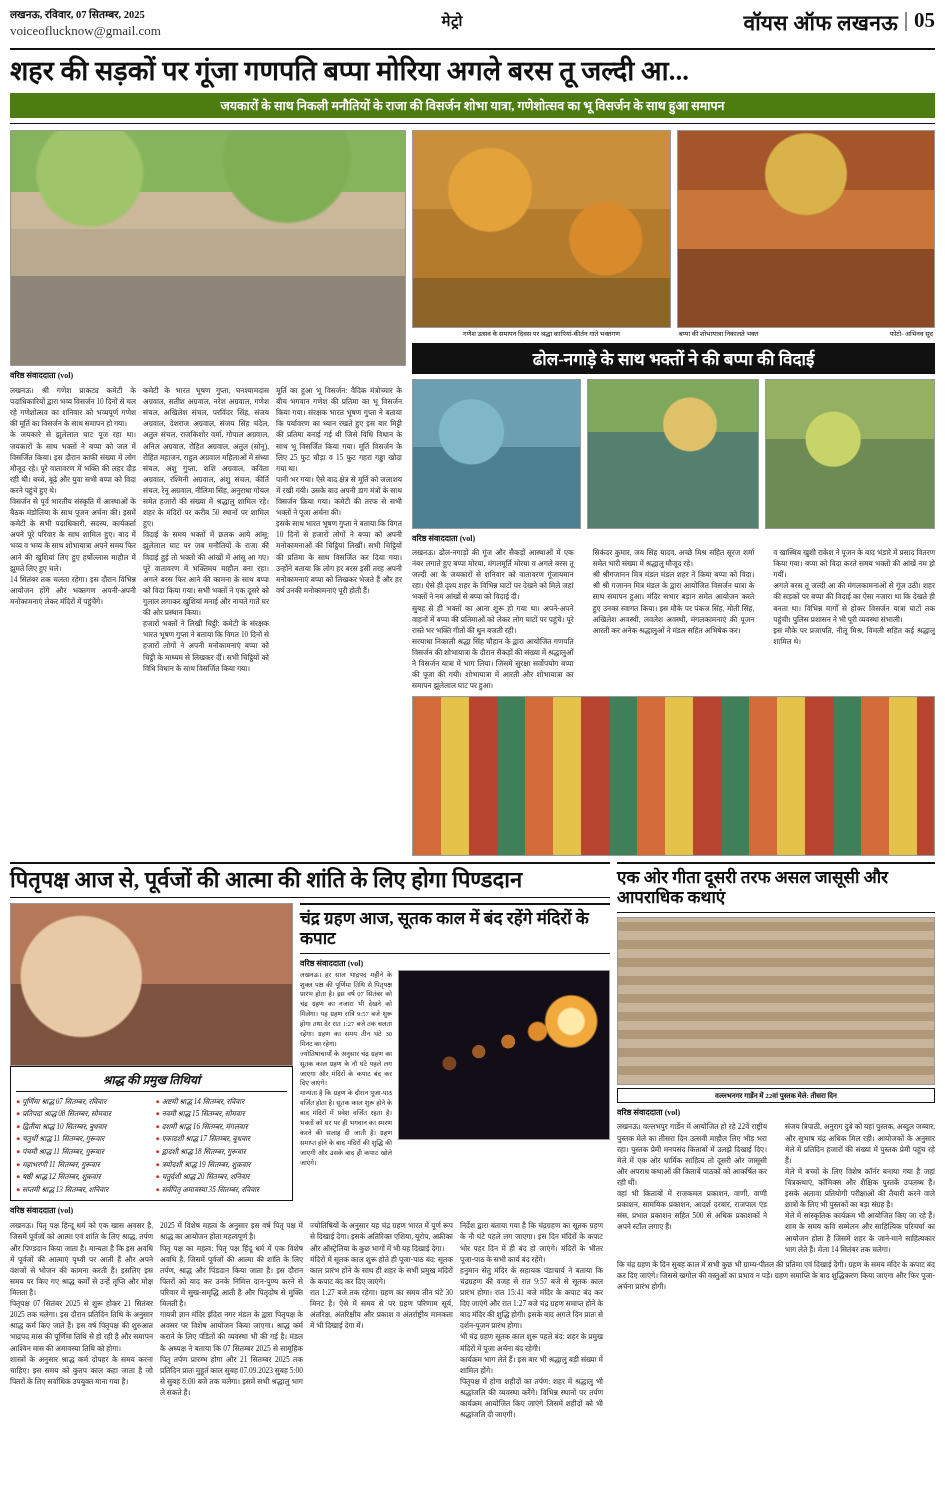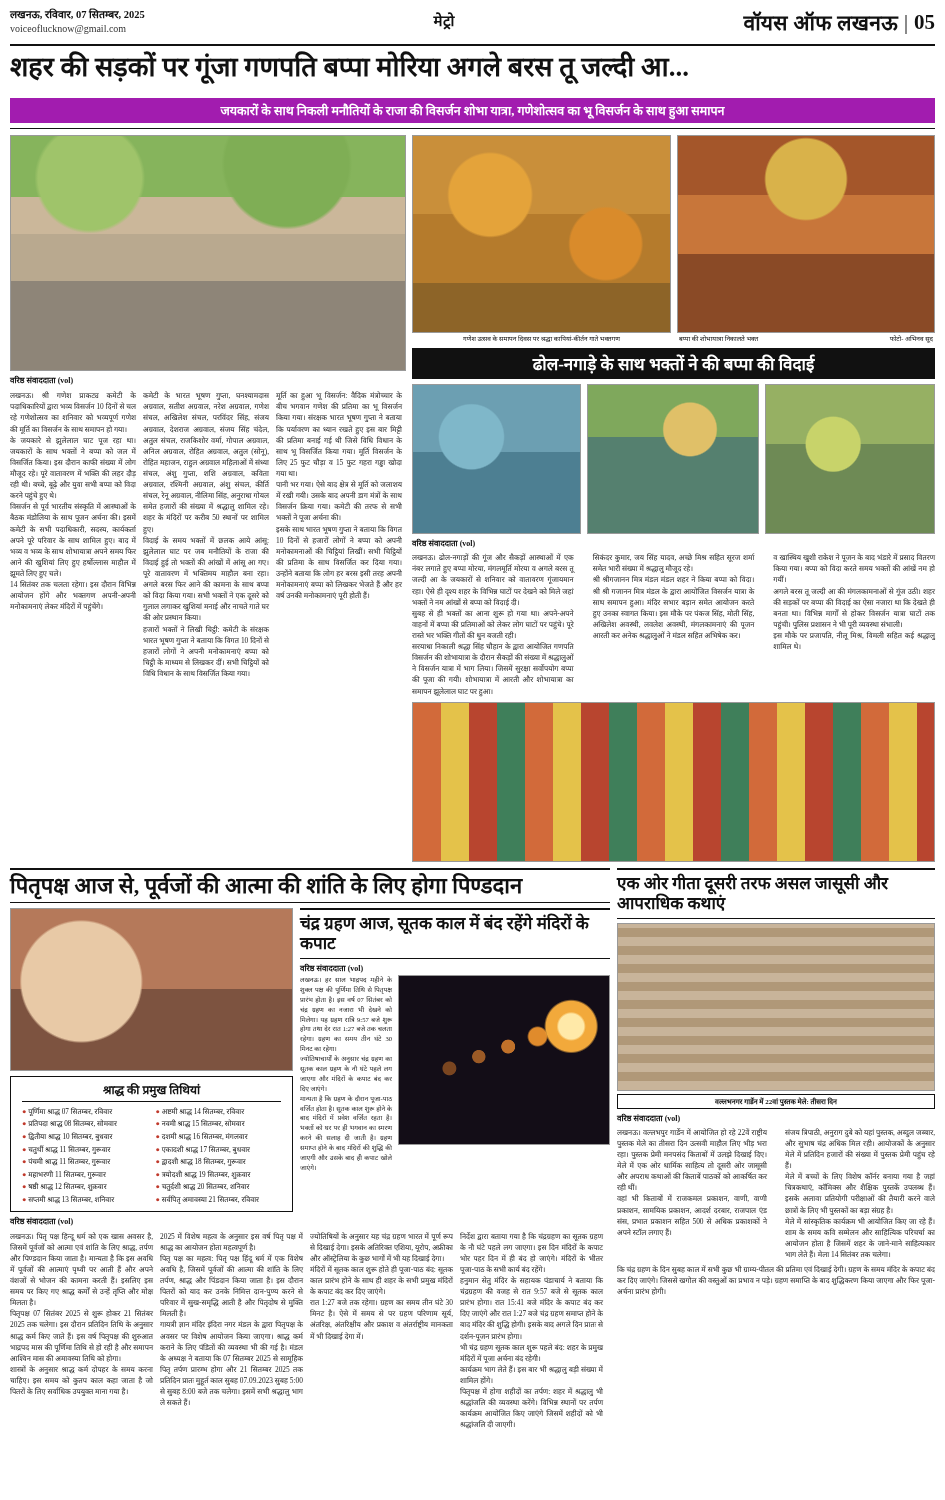--- a/index.html
+++ b/index.html
@@ -10,31 +10,31 @@
     font-family: "Liberation Serif", serif;
     color: #111;
     overflow: hidden;
   }
   .page { width:945px; height:1500px; padding: 8px 10px; position: relative; }
 
   
   .masthead { display:flex; align-items:flex-start; justify-content:space-between; padding-bottom:4px; }
   .mh-left { font-size:10px; line-height:1.35; }
   .mh-left .date { font-weight:bold; font-size:10.5px; }
-  .mh-left .mail { font-size:10px; color:#333; }
+  .mh-left .mail { font-size:13px; color:#333; }
   .mh-center { font-size:15px; font-weight:bold; letter-spacing:0.5px; padding-top:2px; }
-  .mh-right { display:flex; align-items:center; gap:6px; }
+  .mh-right { display:flex; align-items:flex-start; gap:6px; }
   .mh-right .brand { font-size:21px; font-weight:bold; letter-spacing:0.3px; }
   .mh-right .sep { font-size:20px; color:#111; }
   .mh-right .pageno { font-size:21px; font-weight:bold; }
 
   
   .headline-wrap { border-top:2px solid #111; border-bottom:1px solid #111; padding:6px 0 5px; margin-top:4px; }
   .headline { font-size:27px; font-weight:bold; line-height:1.12; text-align:left; }
-  .subhead-bar { background:#a21caf; color:#fff; font-size:12.5px; font-weight:bold; padding:4px 24px; margin-top:16px; text-align:center; }
+  .subhead-bar { background:#4d7c0f; color:#fff; font-size:12.5px; font-weight:bold; padding:4px 24px; margin-top:7px; text-align:center; }
 
   
   .photo { position:relative; overflow:hidden; background:#cfc9bf; }
   .cap { font-size:6.5px; text-align:center; padding:1px 2px; color:#111; }
 
   .grid-top { display:flex; gap:6px; margin-top:6px; }
   .col-left-top { width:396px; }
   .col-right-top { width:523px; }
 
   .ph-main { height:236px; border:1px solid #999; }
@@ -71,21 +71,21 @@
   .title-md { font-size:17px; font-weight:bold; line-height:1.18; }
 
   .ll-grid { display:flex; gap:7px; margin-top:5px; }
   .ll-a { width:283px; }
   .ll-b { width:310px; }
 
   .ph-hands { height:163px; border:1px solid #999; }
   .ph-eclipse { height:170px; border:1px solid #999; margin-top:4px; }
   .ph-book { height:168px; border:1px solid #999; margin-top:4px; }
 
-  .list-box { border:1px solid #111; margin-top:5px; padding:4px 11px; }
+  .list-box { border:1px solid #111; padding:4px 5px;font-style:italic; }
   .list-title { text-align:center; font-weight:bold; font-size:12px; border-bottom:1px solid #111; padding-bottom:3px; margin-bottom:4px; }
   .list-cols { display:flex; gap:8px; }
   .list-col { width:50%; }
   .list-col div { font-size:7.2px; line-height:1.75; }
   .bull { color:#c0392b; font-weight:bold; }
 
   .bot-cols { display:flex; gap:7px; margin-top:5px; }
   .bc { width:143px; }
 
   .r-cols { display:flex; gap:18px; margin-top:4px; }
@@ -258,21 +258,21 @@
                 <div><span class="bull">●</span> <span>सप्तमी श्राद्ध 13 सितम्बर, शनिवार</span></div>
               </div>
               <div class="list-col">
                 <div><span class="bull">●</span> <span>अष्टमी श्राद्ध 14 सितम्बर, रविवार</span></div>
                 <div><span class="bull">●</span> <span>नवमी श्राद्ध 15 सितम्बर, सोमवार</span></div>
                 <div><span class="bull">●</span> <span>दशमी श्राद्ध 16 सितम्बर, मंगलवार</span></div>
                 <div><span class="bull">●</span> <span>एकादशी श्राद्ध 17 सितम्बर, बुधवार</span></div>
                 <div><span class="bull">●</span> <span>द्वादशी श्राद्ध 18 सितम्बर, गुरूवार</span></div>
                 <div><span class="bull">●</span> <span>त्रयोदशी श्राद्ध 19 सितम्बर, शुक्रवार</span></div>
                 <div><span class="bull">●</span> <span>चतुर्दशी श्राद्ध 20 सितम्बर, शनिवार</span></div>
-                <div><span class="bull">●</span> <span>सर्वपितृ अमावस्या 21 सितम्बर, रविवार</span></div>
+                <div><span class="bull">●</span> <span>सर्वपितृ अमावस्या 35 सितम्बर, रविवार</span></div>
               </div>
             </div>
           </div>
         </div>
 
         <div class="ll-b">
           <div class="title-bar">
             <div class="title-md">चंद्र ग्रहण आज, सूतक काल में बंद रहेंगे मंदिरों के कपाट</div>
           </div>
           <div class="byline">वरिष्ठ संवाददाता (vol)</div>

